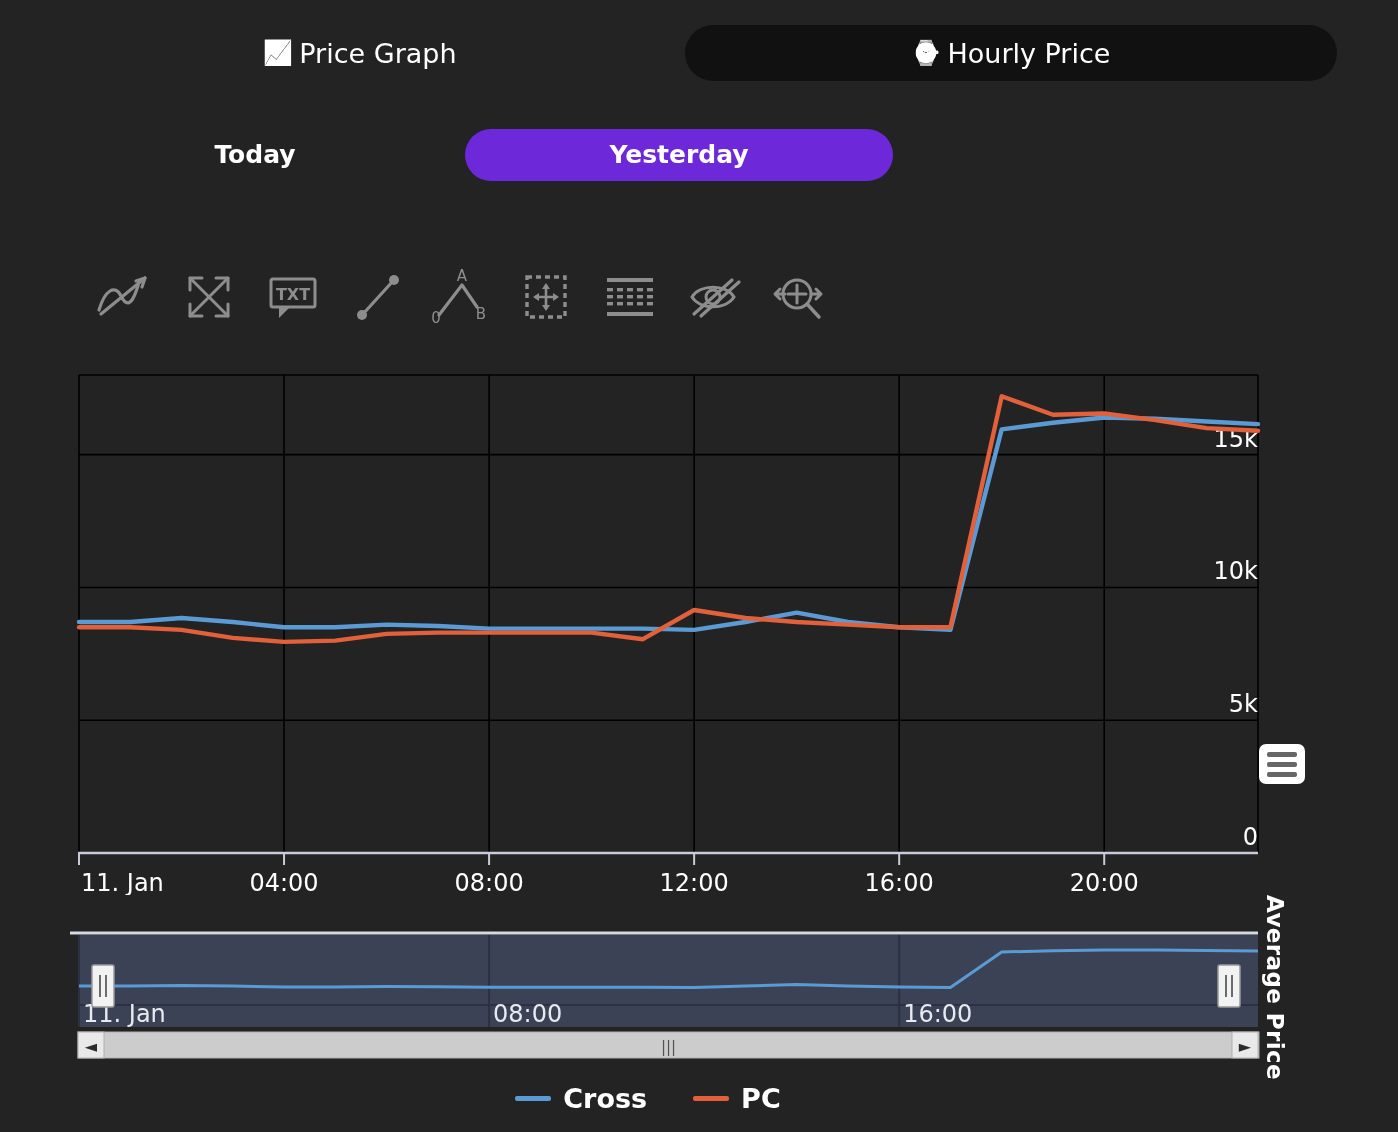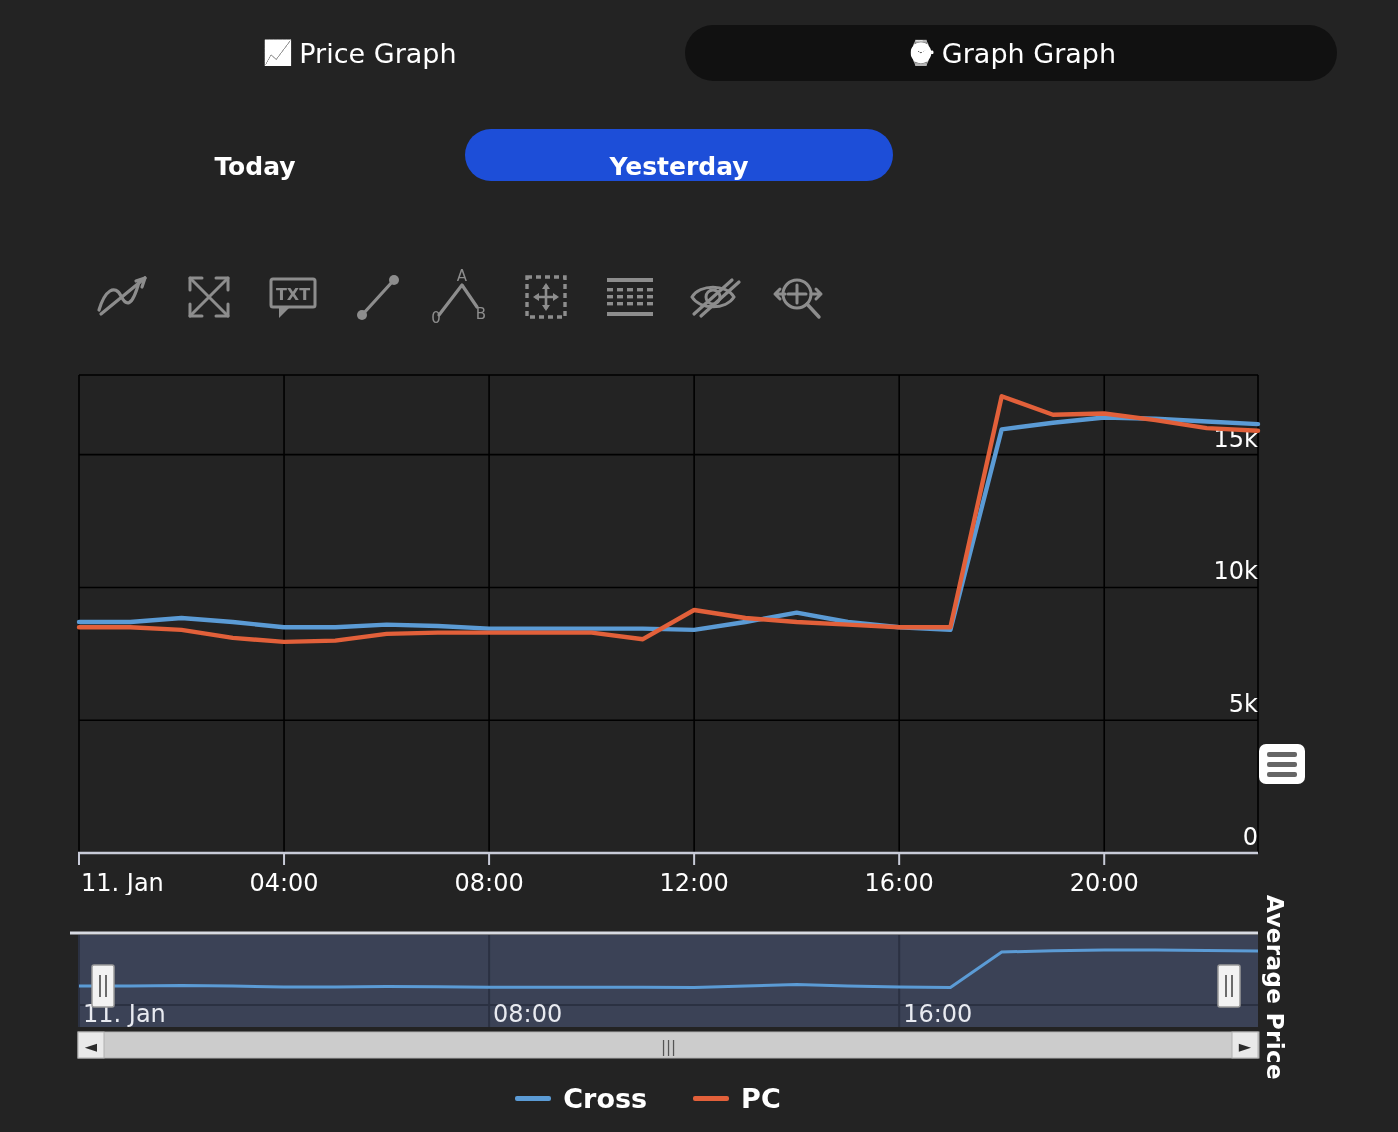--- a/index.html
+++ b/index.html
@@ -31,31 +31,31 @@
   .graph-tab.hourly { width: 652px; background: #111111; }
   .graph-tab .g-icon { font-size: 24px; line-height: 1; filter: grayscale(1) brightness(1.6); }
 
   
   .day-tabs {
     position: absolute; left: 0; top: 127px; width: 1398px; height: 55px;
     display: flex; align-items: center;
   }
   .day-tab {
     flex: 0 0 auto;
-    display: flex; align-items: flex-end; justify-content: center;
+    display: flex; align-items: center; justify-content: center;
     color: #ffffff;
     font-size: 25px;
     font-weight: 600;
     height: 52px;
     border-radius: 26px;
     cursor: pointer;
     user-select: none;
   }
   .day-tab.t0 { width: 420px; margin-left: 45px; }
-  .day-tab.t1 { width: 428px; background: #1d4ed8; }
+  .day-tab.t1 { width: 428px; background: #6d28d9; }
   .day-tab.t2 { width: 420px; }
 
   
   .toolbar {
     position: absolute; left: 84px; top: 262px;
     display: flex; align-items: center; gap: 0px;
   }
   .tool-btn {
     width: 84px; height: 70px;
     display: flex; align-items: center; justify-content: center;
@@ -108,21 +108,21 @@
 
 <div class="page">
 
   <div class="graph-tabs">
     <div class="graph-tab daily">
       <span class="g-icon">📈</span>
       <span>Price Graph</span>
     </div>
     <div class="graph-tab hourly">
       <span class="g-icon">⌚</span>
-      <span>Graph Graph</span>
+      <span>Hourly Price</span>
     </div>
   </div>
 
   <div class="day-tabs">
     <div class="day-tab t0">
       <span>Today</span>
     </div>
     <div class="day-tab t1">
       <span>Yesterday</span>
     </div>

